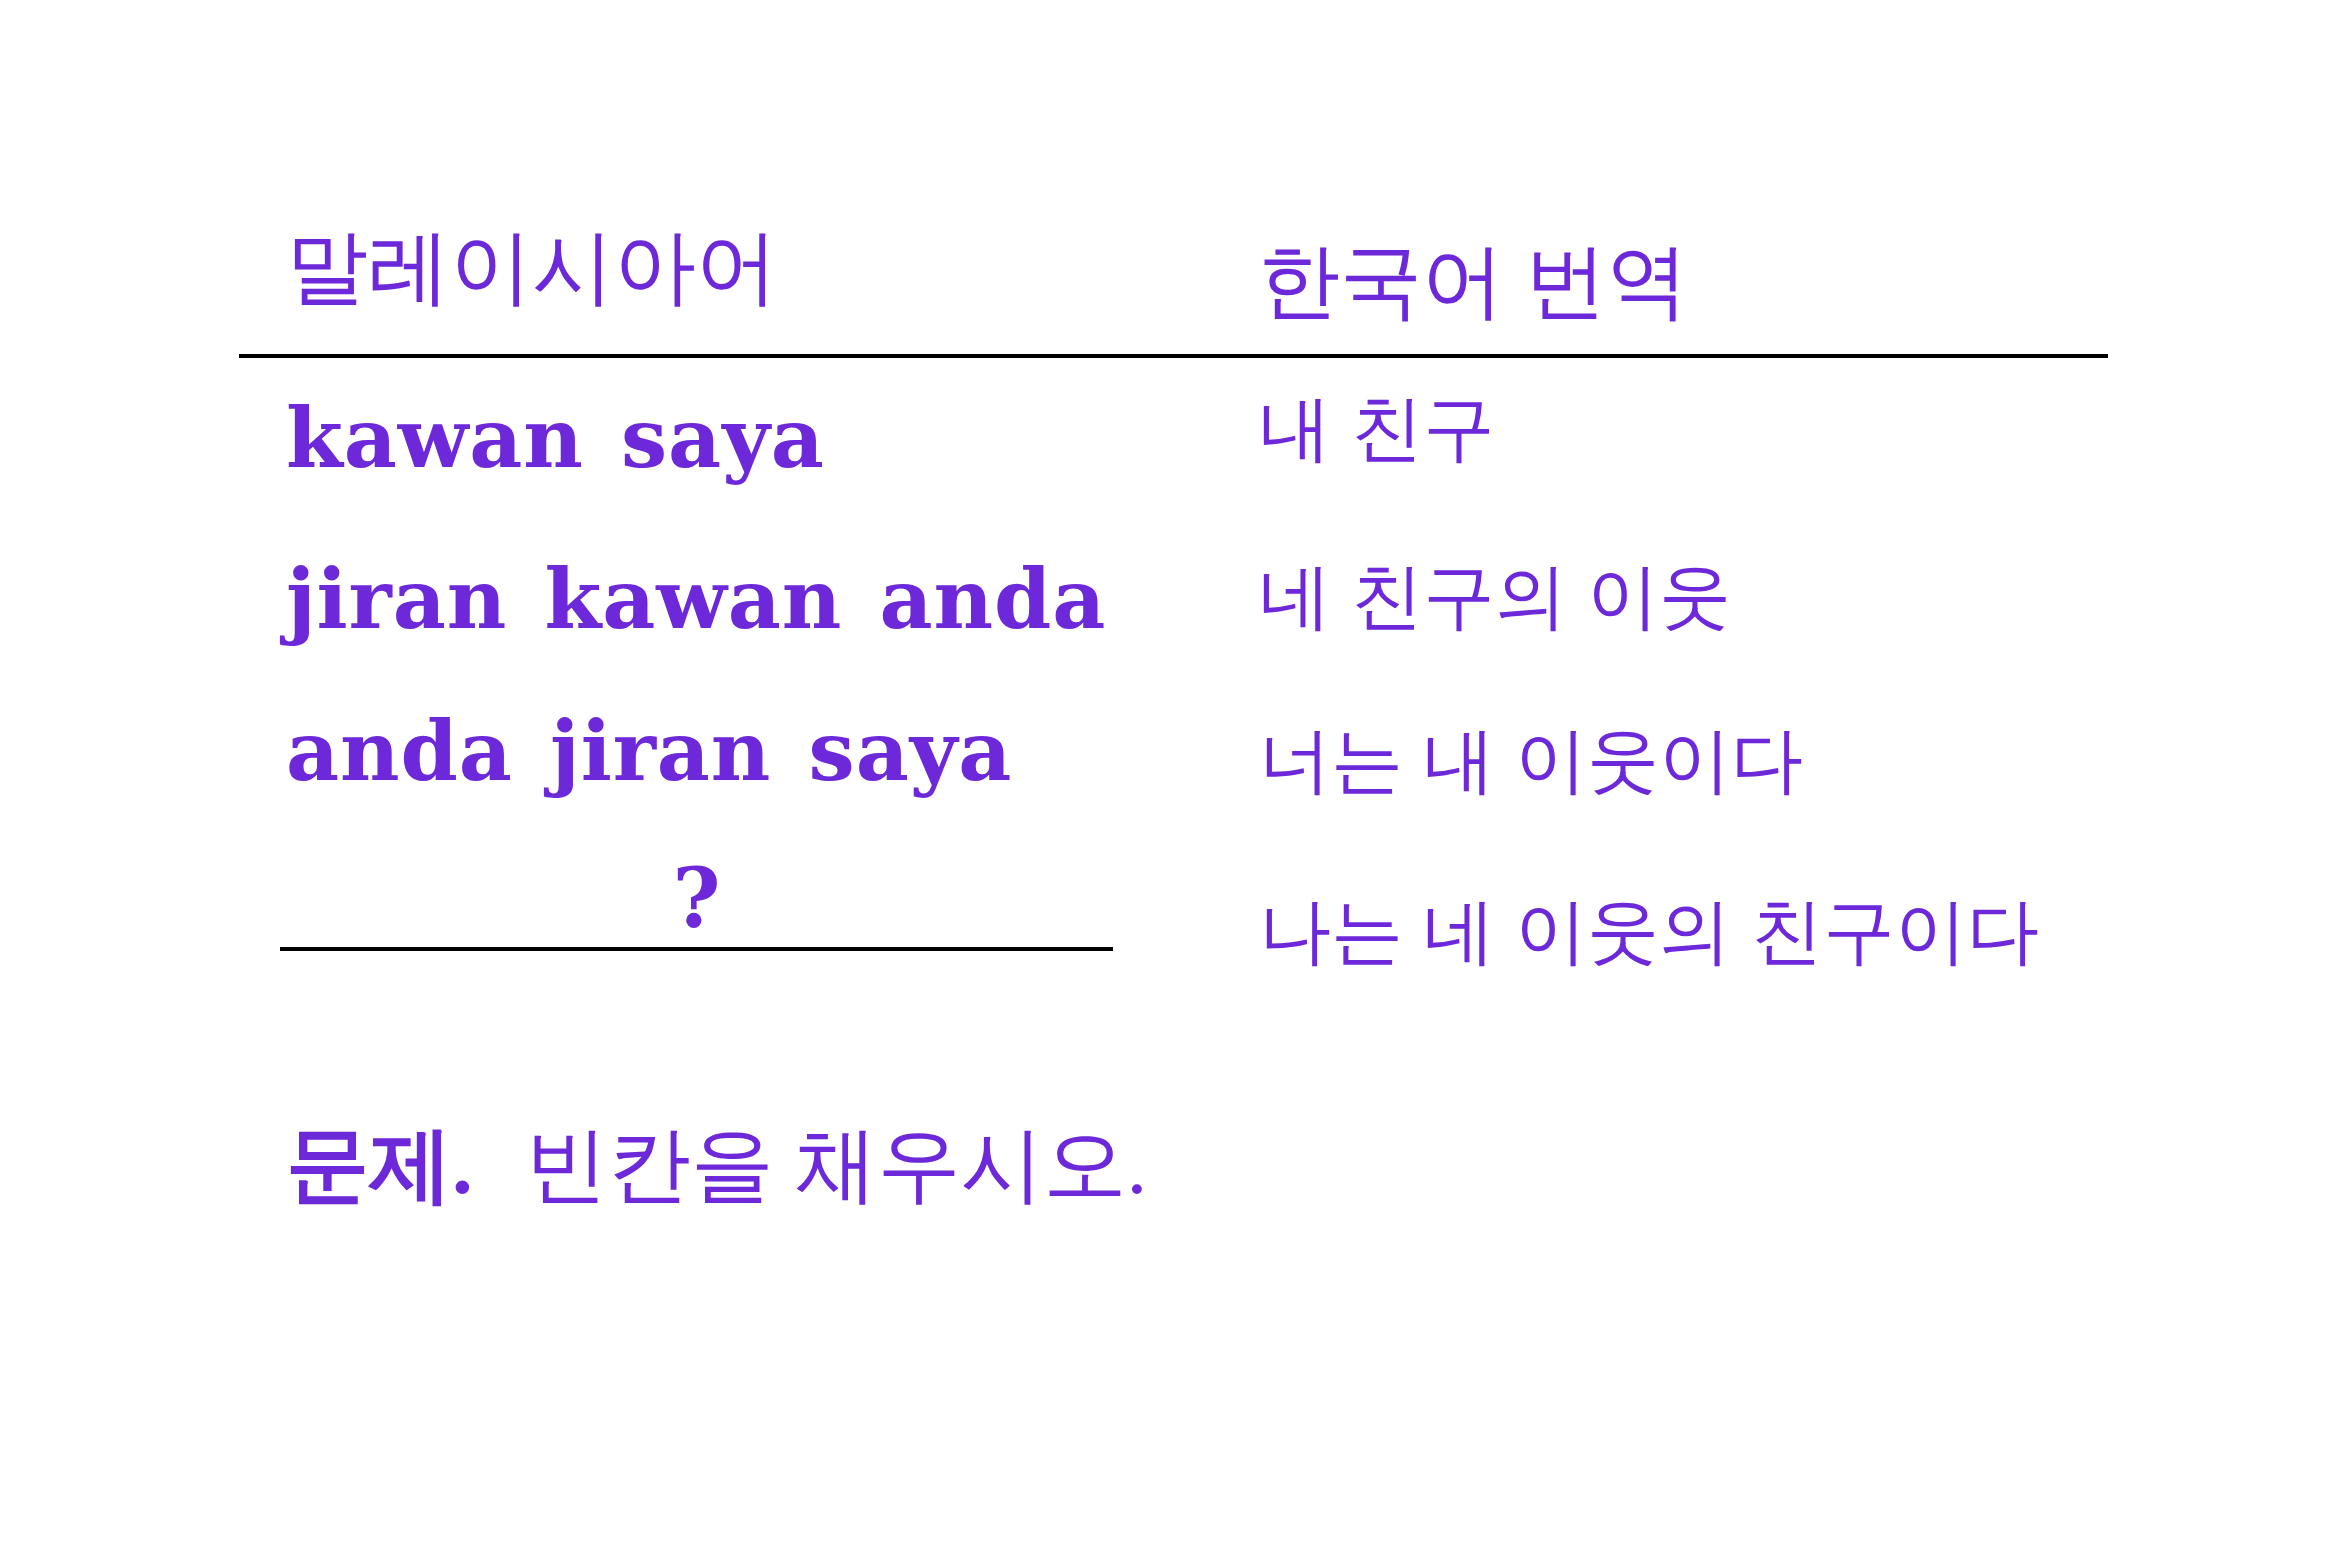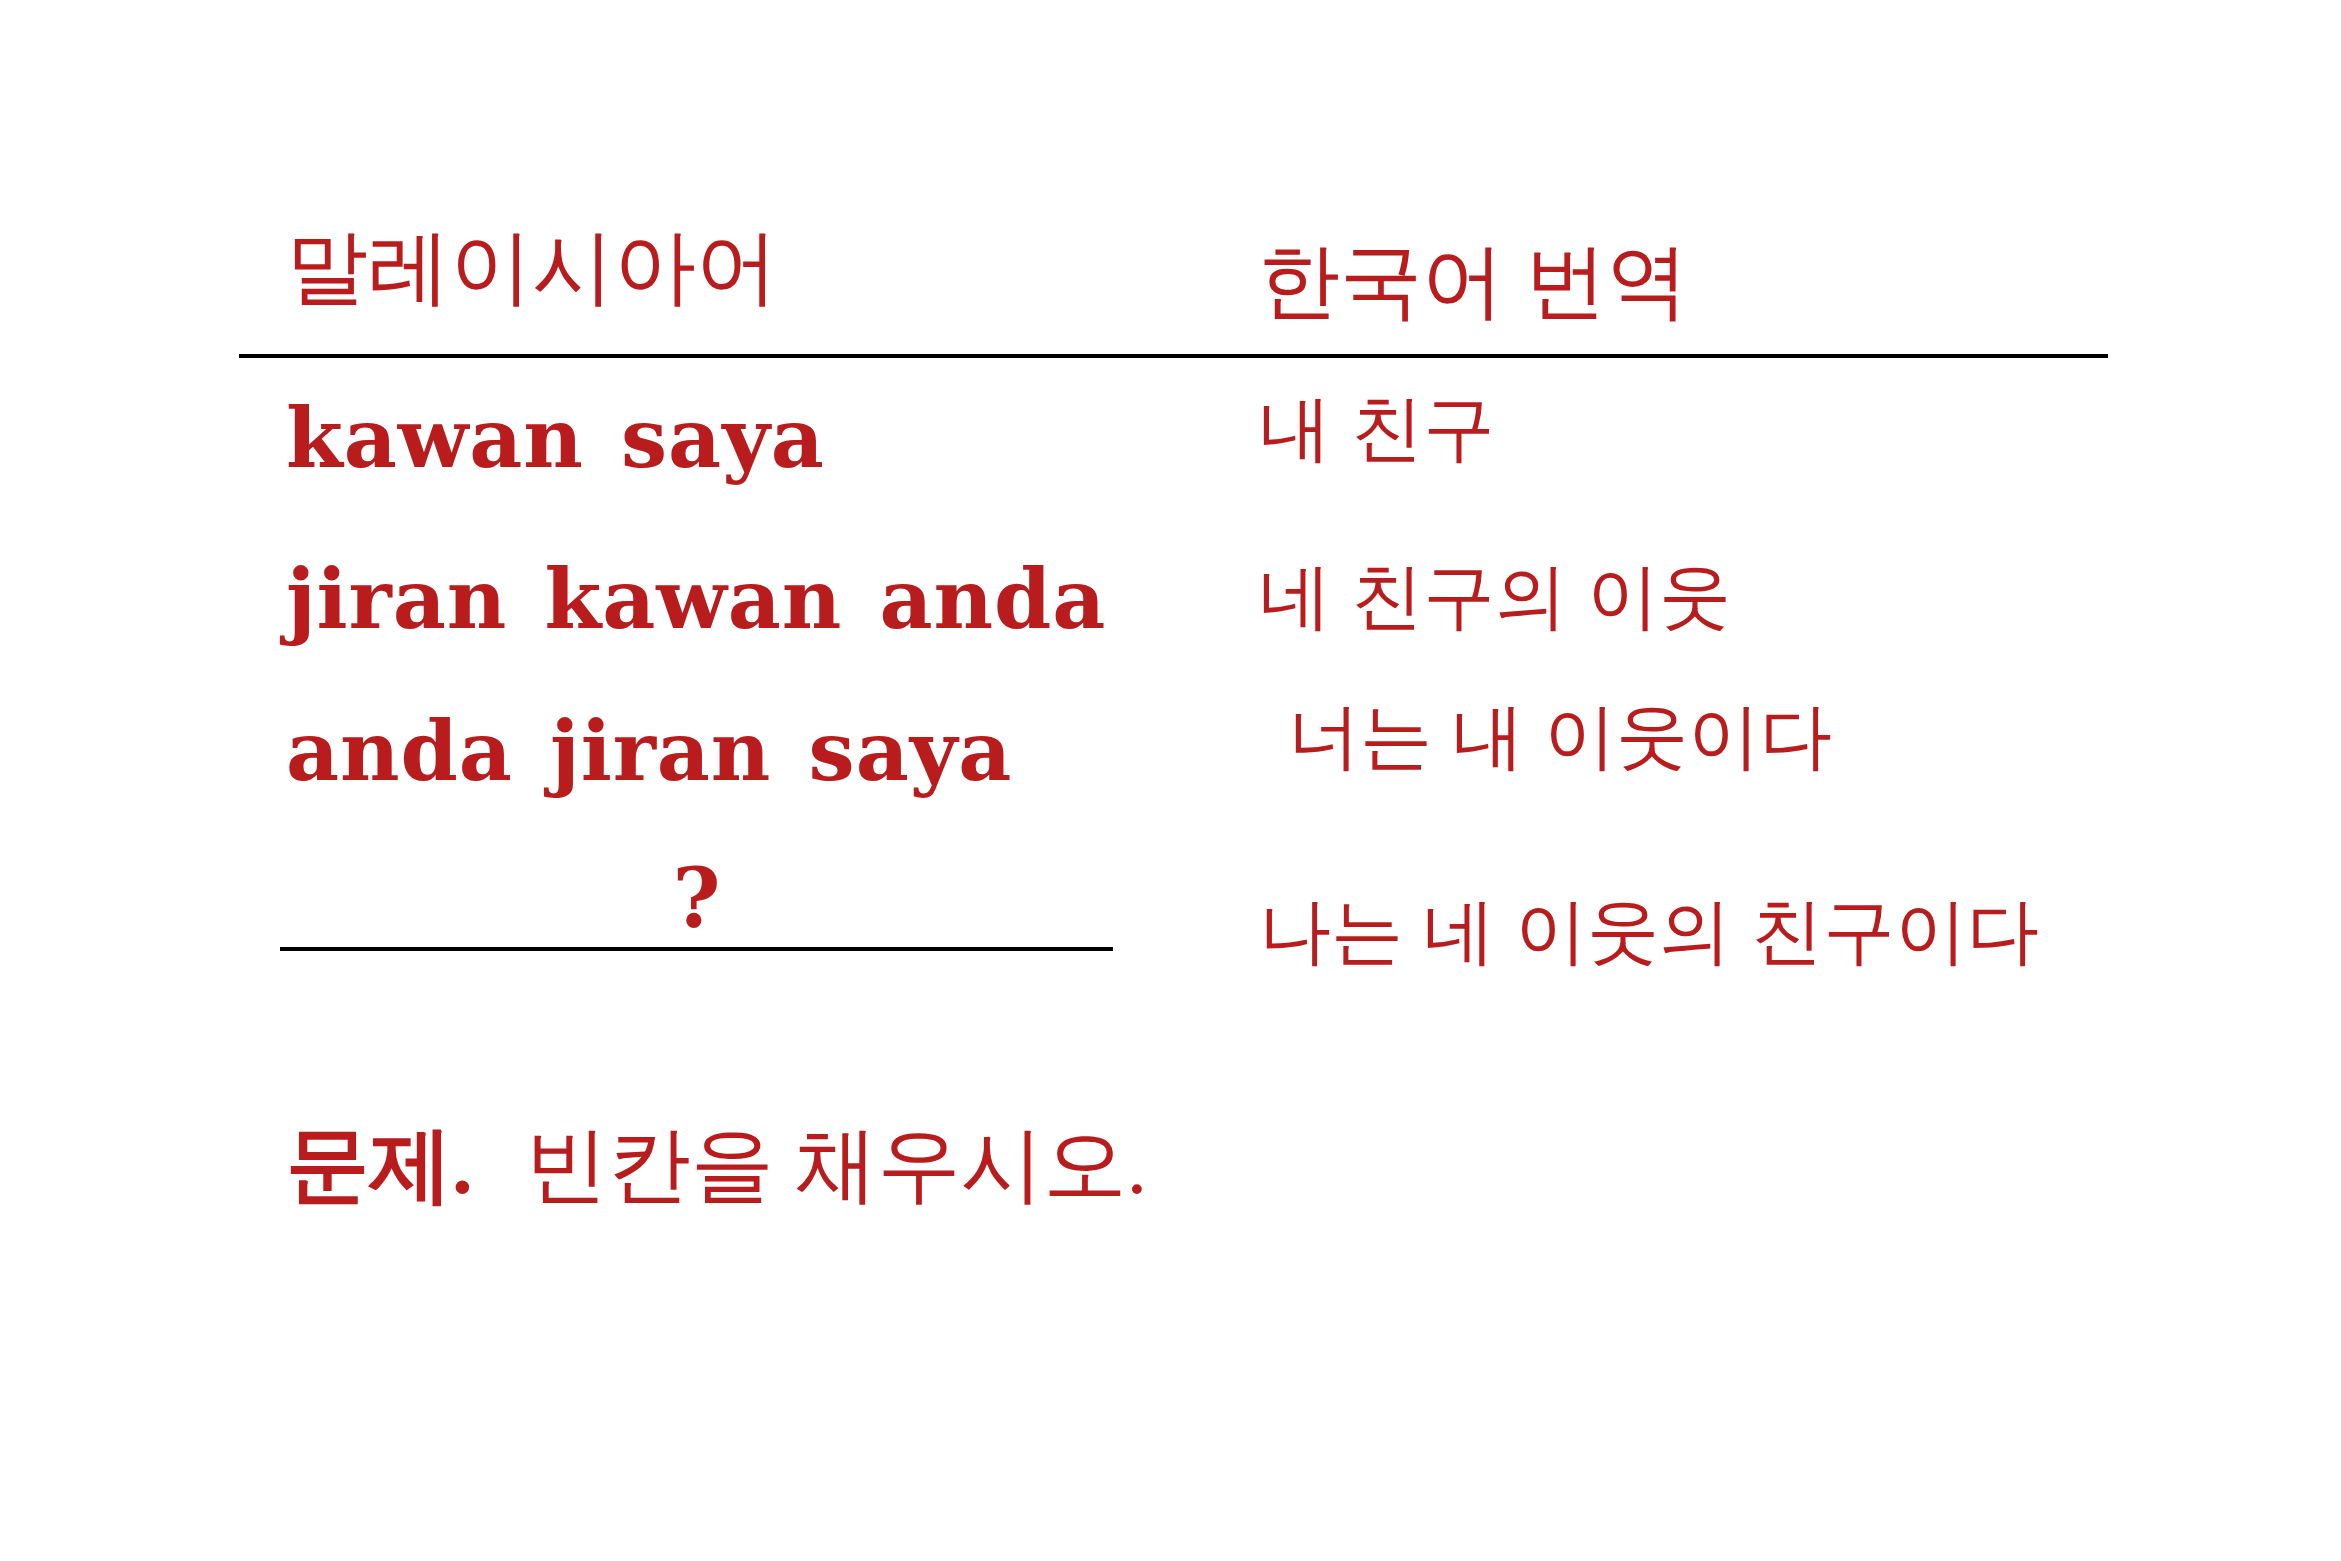--- a/index.html
+++ b/index.html
@@ -5,21 +5,21 @@
   html, body {
     margin: 0;
     padding: 0;
     background: #ffffff;
   }
   .sheet {
     position: relative;
     width: 2342px;
     height: 1561px;
     background: #ffffff;
-    color: #b91c1c;
+    color: #6d28d9;
     overflow: hidden;
   }
   .abs {
     position: absolute;
     line-height: 1;
     white-space: nowrap;
   }
   
   .ko-serif {
     font-family: "Liberation Serif", "DejaVu Serif", serif;
@@ -101,21 +101,21 @@
       <div class="abs ko-sans col-right" style="top:392px;">내 친구</div>
     </div>
 
     <div>
       <div class="abs malay col-left" style="top:558px;">jiran kawan anda</div>
       <div class="abs ko-sans col-right" style="top:560px;">네 친구의 이웃</div>
     </div>
 
     <div>
       <div class="abs malay col-left" style="top:710px;">anda jiran saya</div>
-      <div class="abs ko-sans col-right" style="top:700px;margin-left:29px;">너는 내 이웃이다</div>
+      <div class="abs ko-sans col-right" style="top:724px;">너는 내 이웃이다</div>
     </div>
 
     <div>
       <div class="blank-slot">
         <span class="qmark">?</span>
       </div>
       <div class="abs ko-sans col-right" style="top:860px;margin-top:35px;">나는 네 이웃의 친구이다</div>
     </div>
 
   </div>

